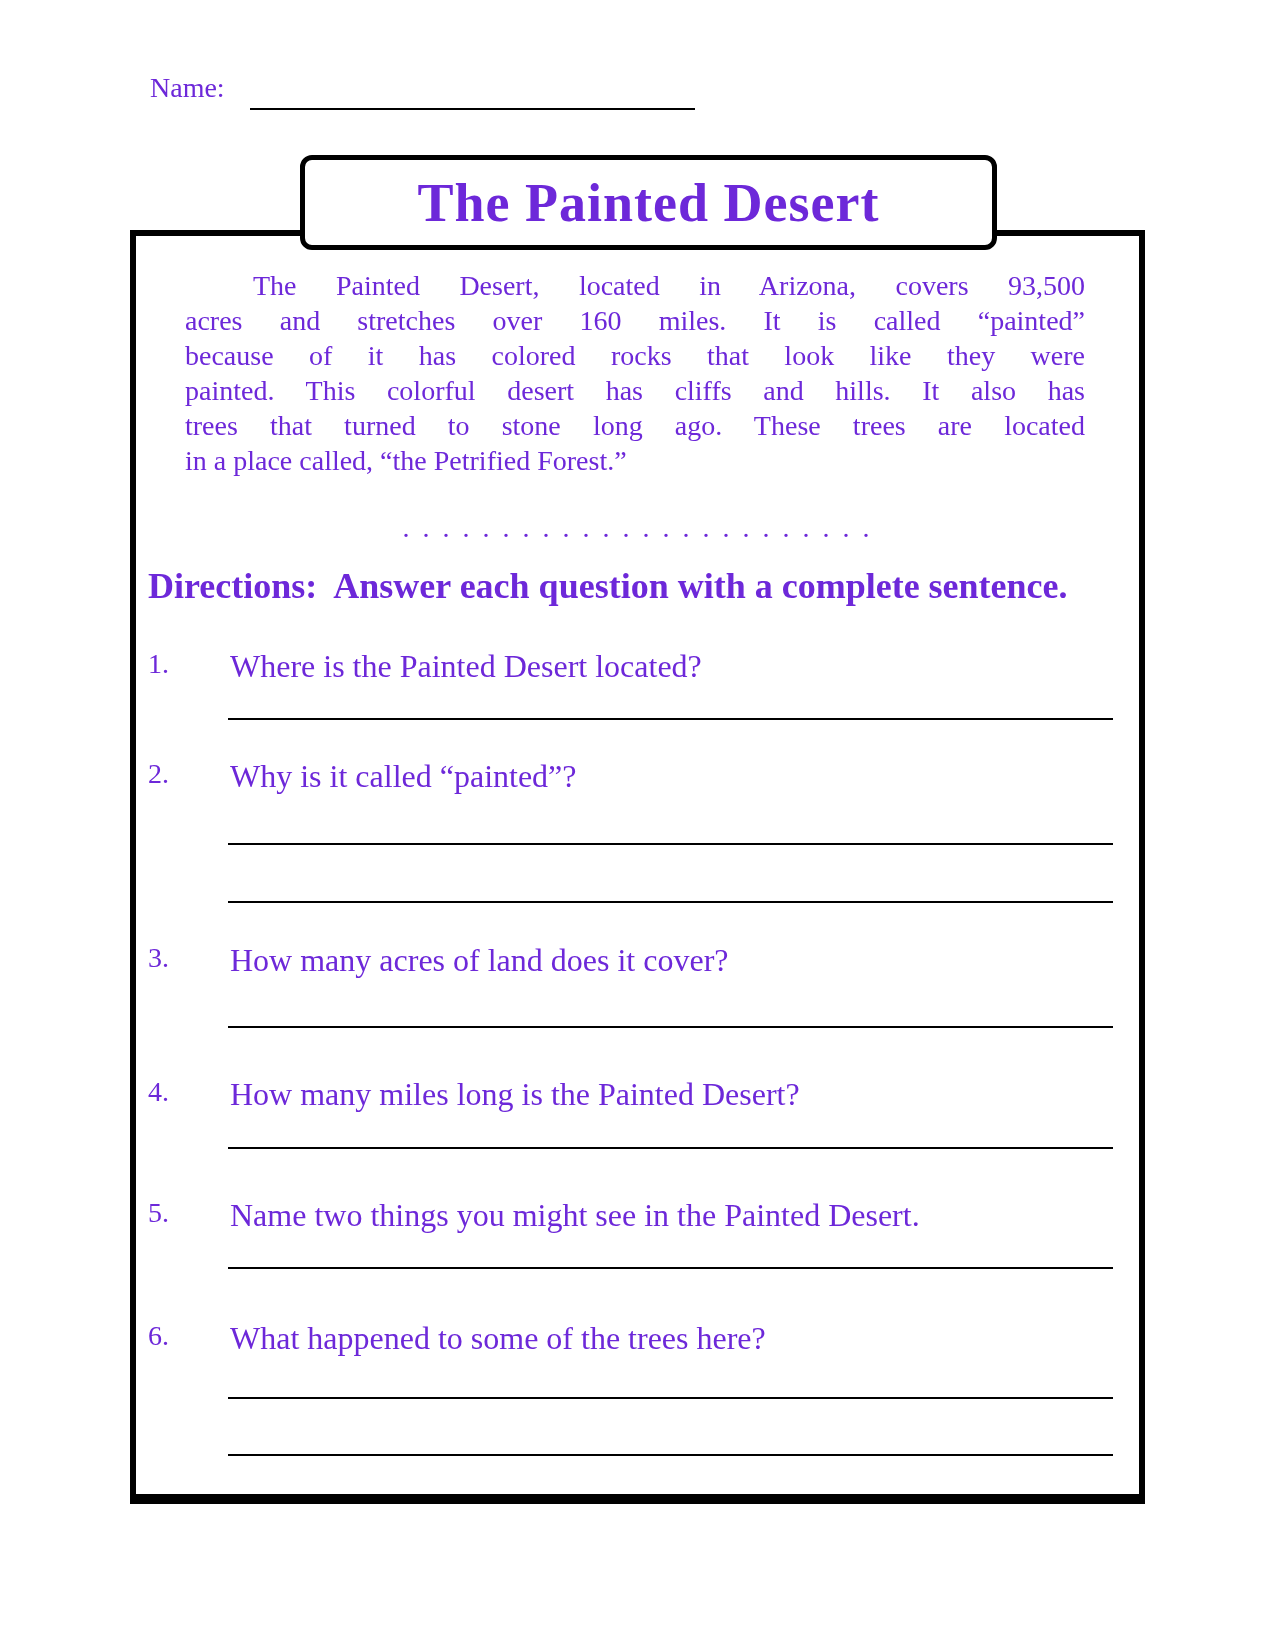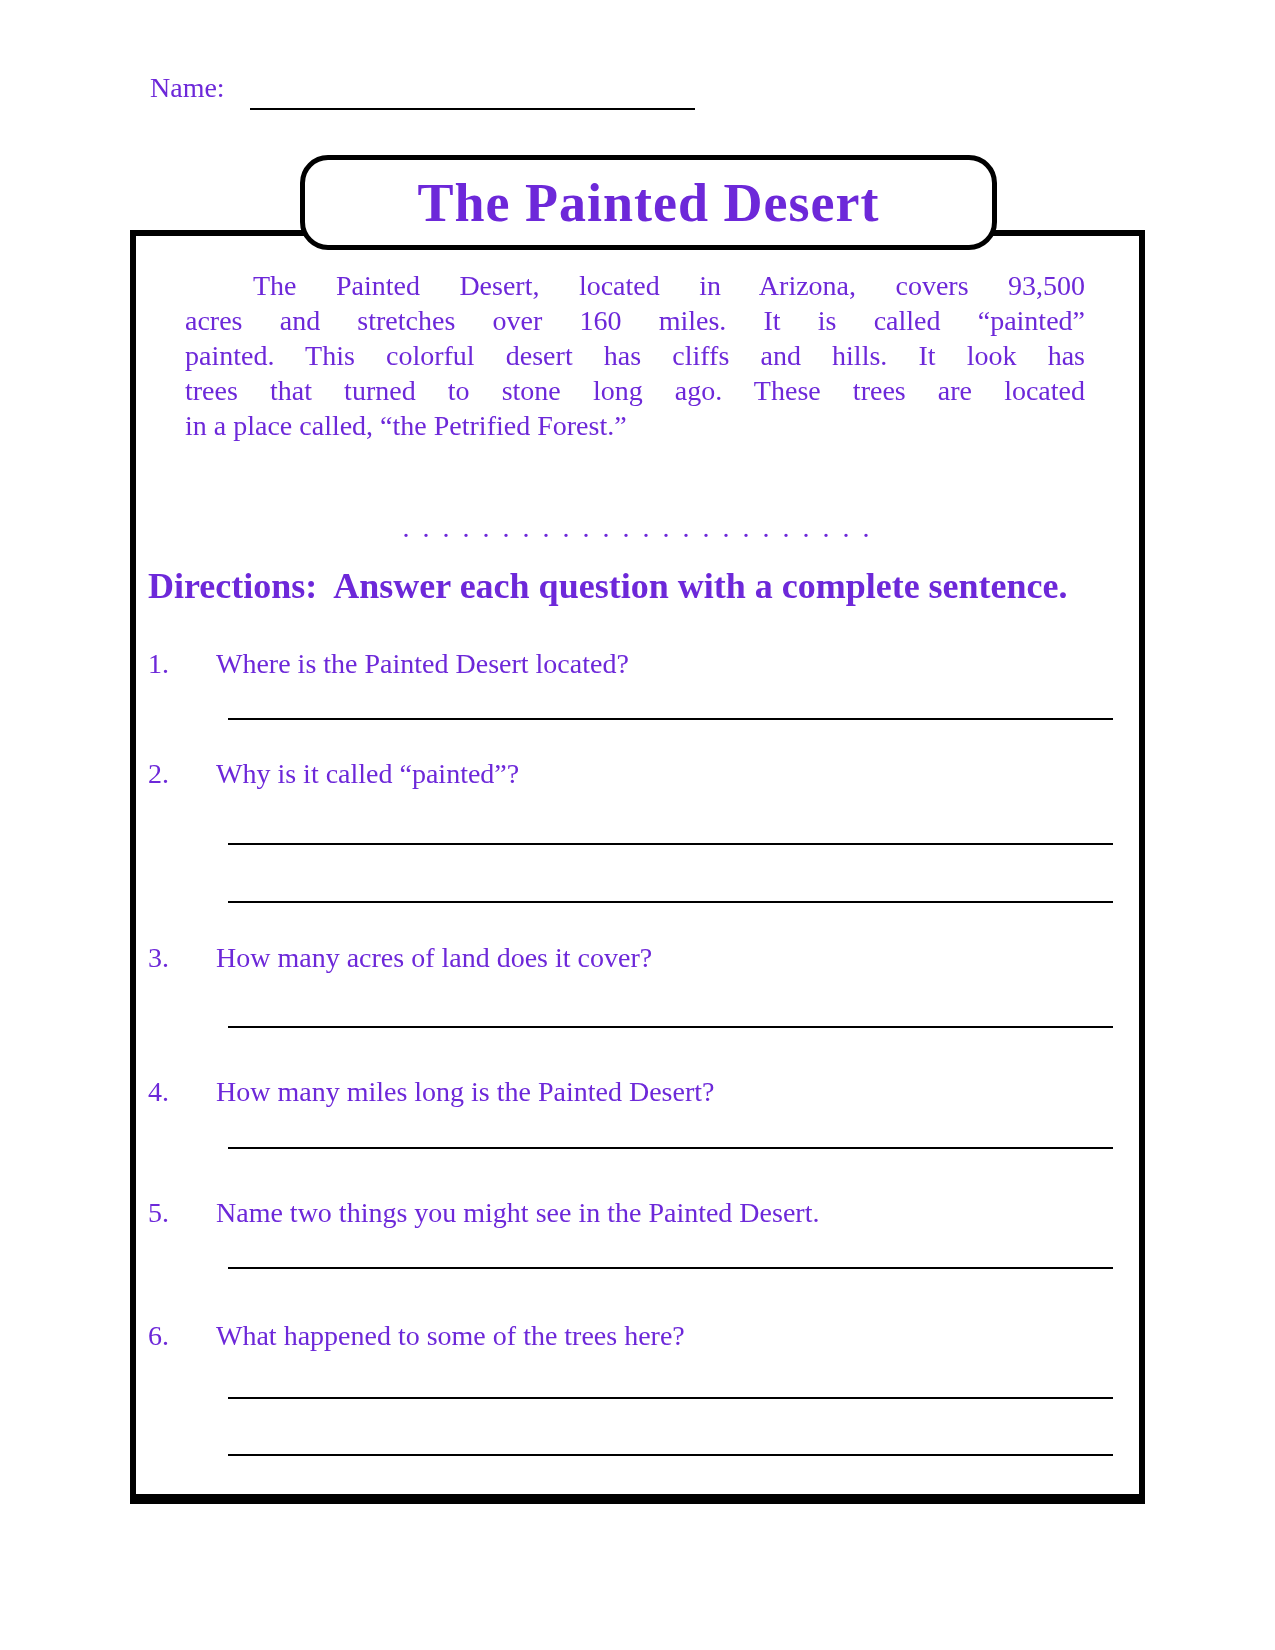--- a/index.html
+++ b/index.html
@@ -19,21 +19,21 @@
     position: absolute; left: 250px; top: 108px;
     width: 445px; border-top: 2px solid #000;
   }
 
   
   .title-box {
     position: absolute; left: 300px; top: 155px;
     width: 697px; height: 95px;
     background: #ffffff;
     border: 5px solid #000000;
-    border-radius: 28px;
+    border-radius: 12px;
     box-sizing: border-box;
     display: flex; align-items: center; justify-content: center;
     z-index: 2;
   }
   .title-box .title-text {
     font-size: 54px; font-weight: bold; letter-spacing: 1px; white-space: nowrap;
   }
 
   
   .main-box {
@@ -65,21 +65,21 @@
   }
 
   
   .directions {
     position: absolute; left: 148px; top: 565px;
     font-size: 36px; font-weight: bold; white-space: pre;
   }
 
   
   .q-number { position: absolute; left: 148px; font-size: 28px; }
-  .q-text   { position: absolute; left: 216px; font-size: 28px; white-space: pre; }
+  .q-text   { position: absolute; left: 230px; font-size: 32px; white-space: pre; }
   .answer-line {
     position: absolute; left: 228px; width: 885px; height: 0;
     border-top: 2px solid #000000;
   }
 </style>
 </head>
 <body>
 
 <div class="page">
 
@@ -90,21 +90,22 @@
     <span class="title-text">The Painted Desert</span>
   </div>
 
   <div class="main-box"></div>
 
   <div class="content">
 
     <div class="passage">
       <div class="pline first">The Painted Desert, located in Arizona, covers 93,500</div>
       <div class="pline">acres and stretches over 160 miles.  It is called “painted”</div>
-      <div class="pline">painted.  This colorful desert has cliffs and hills.  It look has</div>
+      <div class="pline">because of it has colored rocks that look like they were</div>
+      <div class="pline">painted.  This colorful desert has cliffs and hills.  It also has</div>
       <div class="pline">trees that turned to stone long ago.  These trees are located</div>
       <div class="pline last">in a place called, “the Petrified Forest.”</div>
     </div>
 
     <div class="dots">. . . . . . . . . . . . . . . . . . . . . . . .</div>
 
     <div class="directions">Directions:  Answer each question with a complete sentence.</div>
 
     <div class="q-number" style="top:648px">1.</div>
     <div class="q-text" style="top:648px">Where is the Painted Desert located?</div>

